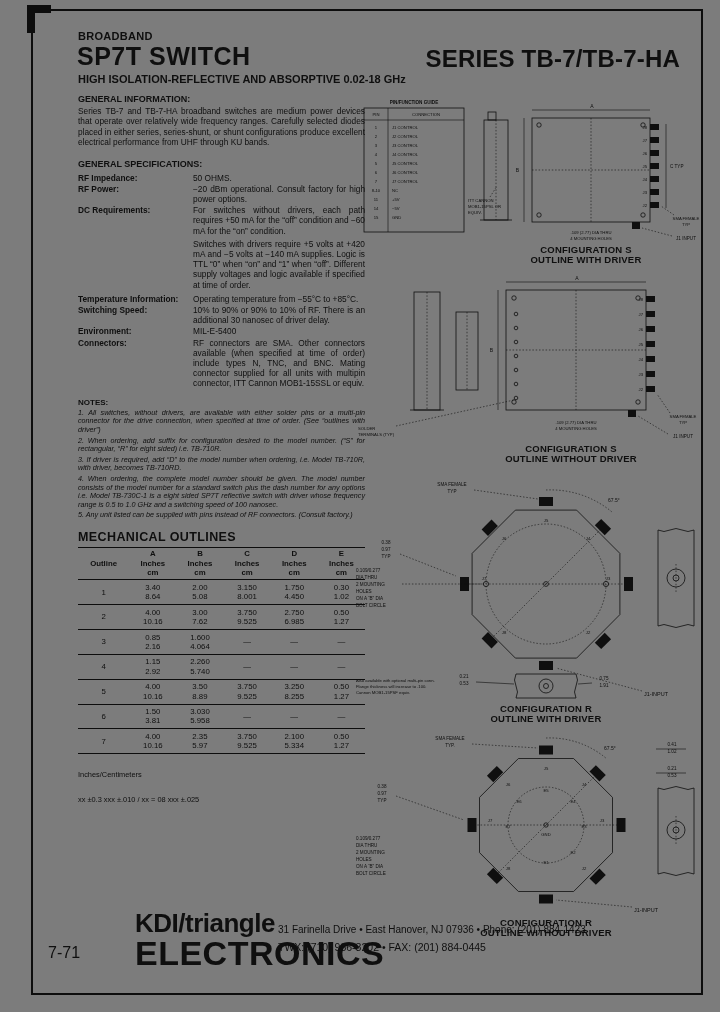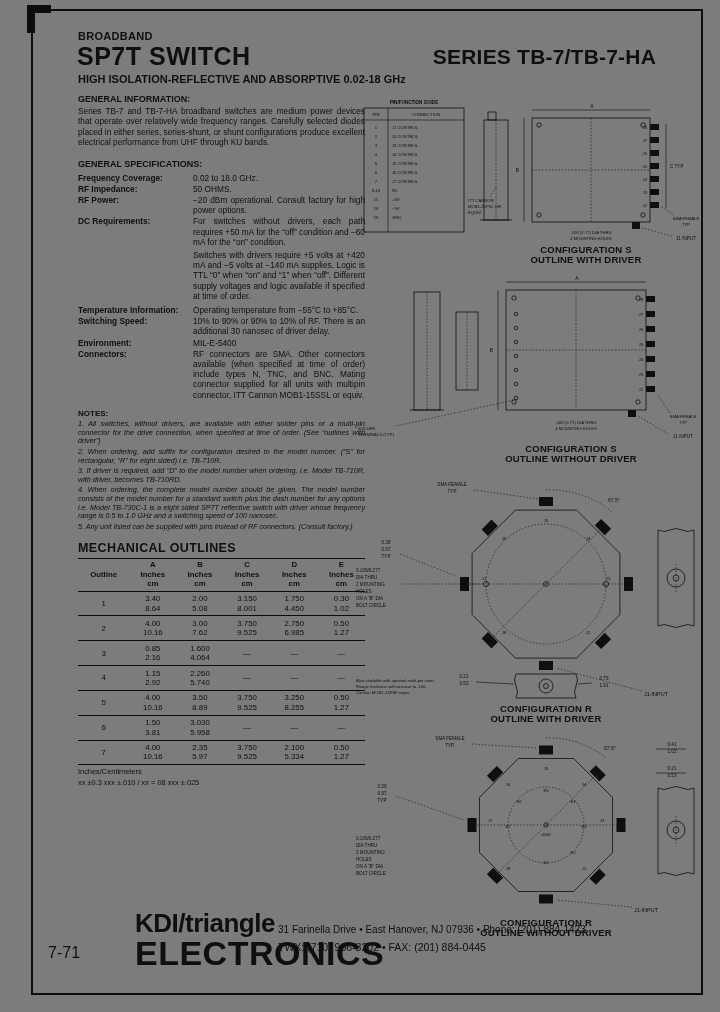--- a/index.html
+++ b/index.html
@@ -7,42 +7,42 @@
        font-family:"Liberation Sans",sans-serif;color:#0f0f0f;
        -webkit-font-smoothing:antialiased;overflow:hidden;}
   .abs{position:absolute;}
   
   .frame{position:absolute;left:31px;top:9px;width:668px;height:982px;border:2px solid #0d0d0d;}
   .corner-h{position:absolute;left:27px;top:5px;width:24px;height:8px;background:#0d0d0d;}
   .corner-v{position:absolute;left:27px;top:5px;width:8px;height:28px;background:#0d0d0d;}
   
   .eyebrow{left:78px;top:30px;font-size:11px;font-weight:bold;letter-spacing:.3px;}
   .title{left:77px;top:42px;font-size:25px;font-weight:bold;letter-spacing:.5px;}
-  .series{right:64px;top:45px;font-size:21px;font-weight:bold;letter-spacing:.2px;}
+  .series{right:40px;top:45px;font-size:24px;font-weight:bold;letter-spacing:.2px;}
   .subtitle{left:78px;top:73px;font-size:11px;font-weight:bold;}
   
   .left-col{position:absolute;left:78px;top:94px;width:287px;}
   .h1{font-size:9px;font-weight:bold;margin:0 0 2px 0;}
   .body-text{font-size:8.3px;line-height:10.4px;text-align:justify;margin:0;}
   .spec-head{font-size:9px;font-weight:bold;margin:11px 0 4px 0;}
   .spec-row{display:grid;grid-template-columns:113px 1fr;column-gap:2px;margin-bottom:1px;}
   .spec-label{font-size:8.3px;font-weight:bold;line-height:10.2px;}
   .spec-value{font-size:8.3px;line-height:10.2px;text-align:justify;}
   .spec-value p{margin:0 0 3px 0;}
   .notes-head{font-size:8px;font-weight:bold;margin:9px 0 2px 0;}
   .note-item{font-size:7.2px;line-height:8.8px;margin-bottom:1.5px;text-align:justify;font-style:italic;}
   .mech-head{font-size:12.5px;font-weight:bold;letter-spacing:.4px;margin:10px 0 3px 0;}
   
   table.mech{width:100%;border-collapse:collapse;font-size:7.8px;line-height:9.4px;
              text-align:center;border-top:1.4px solid #0d0d0d;}
   table.mech th{font-weight:bold;padding:1px 0 2px 0;border-bottom:1.4px solid #0d0d0d;}
   table.mech th .unit{font-weight:bold;}
   table.mech td{padding:2.5px 0;border-bottom:1px solid #0d0d0d;}
   table.mech tr:last-child td{border-bottom:1.4px solid #0d0d0d;}
-  .foot-note{font-size:7.4px;line-height:9px;margin-top:2px;}
+  .foot-note{font-size:7.4px;line-height:9px;margin-top:16px;}
   
   .right-col{position:absolute;left:356px;top:82px;width:356px;}
   svg{display:block;}
   svg text{fill:#0f0f0f;font-family:"Liberation Sans",sans-serif;}
   .ln{stroke:#0f0f0f;stroke-width:.8;fill:none;}
   .lnThin{stroke:#0f0f0f;stroke-width:.6;fill:none;}
   .dot{stroke:#0f0f0f;stroke-width:.6;fill:none;stroke-dasharray:1.5 1.8;}
   .blk{fill:#0f0f0f;stroke:none;}
   .t42{font-size:4.2px;} .t46{font-size:4.6px;} .t5{font-size:5px;}
   .t55{font-size:5.5px;}
@@ -66,24 +66,20 @@
 <div class="abs title">SP7T SWITCH</div>
 <div class="abs series">SERIES TB-7/TB-7-HA</div>
 <div class="abs subtitle">HIGH ISOLATION-REFLECTIVE AND ABSORPTIVE 0.02-18 GHz</div>
 
 <div class="left-col">
   <div class="h1">GENERAL INFORMATION:</div>
   <p class="body-text">Series TB-7 and TB-7-HA broadband switches are medium power devices that operate over relatively wide frequency ranges. Carefully selected diodes placed in either series, series-shunt, or shunt configurations produce excellent electrical performance from UHF through KU bands.</p>
 
   <div class="spec-head">GENERAL SPECIFICATIONS:</div>
 
-  <div class="spec-row">
-    <div class="spec-label">Frequency Coverage:</div>
-    <div class="spec-value">0.02 to 18.0 GHz.</div>
-  </div>
   <div class="spec-row">
     <div class="spec-label">RF Impedance:</div>
     <div class="spec-value">50 OHMS.</div>
   </div>
   <div class="spec-row">
     <div class="spec-label">RF Power:</div>
     <div class="spec-value">−20 dBm operational. Consult factory for high power options.</div>
   </div>
   <div class="spec-row">
     <div class="spec-label">DC Requirements:</div>

